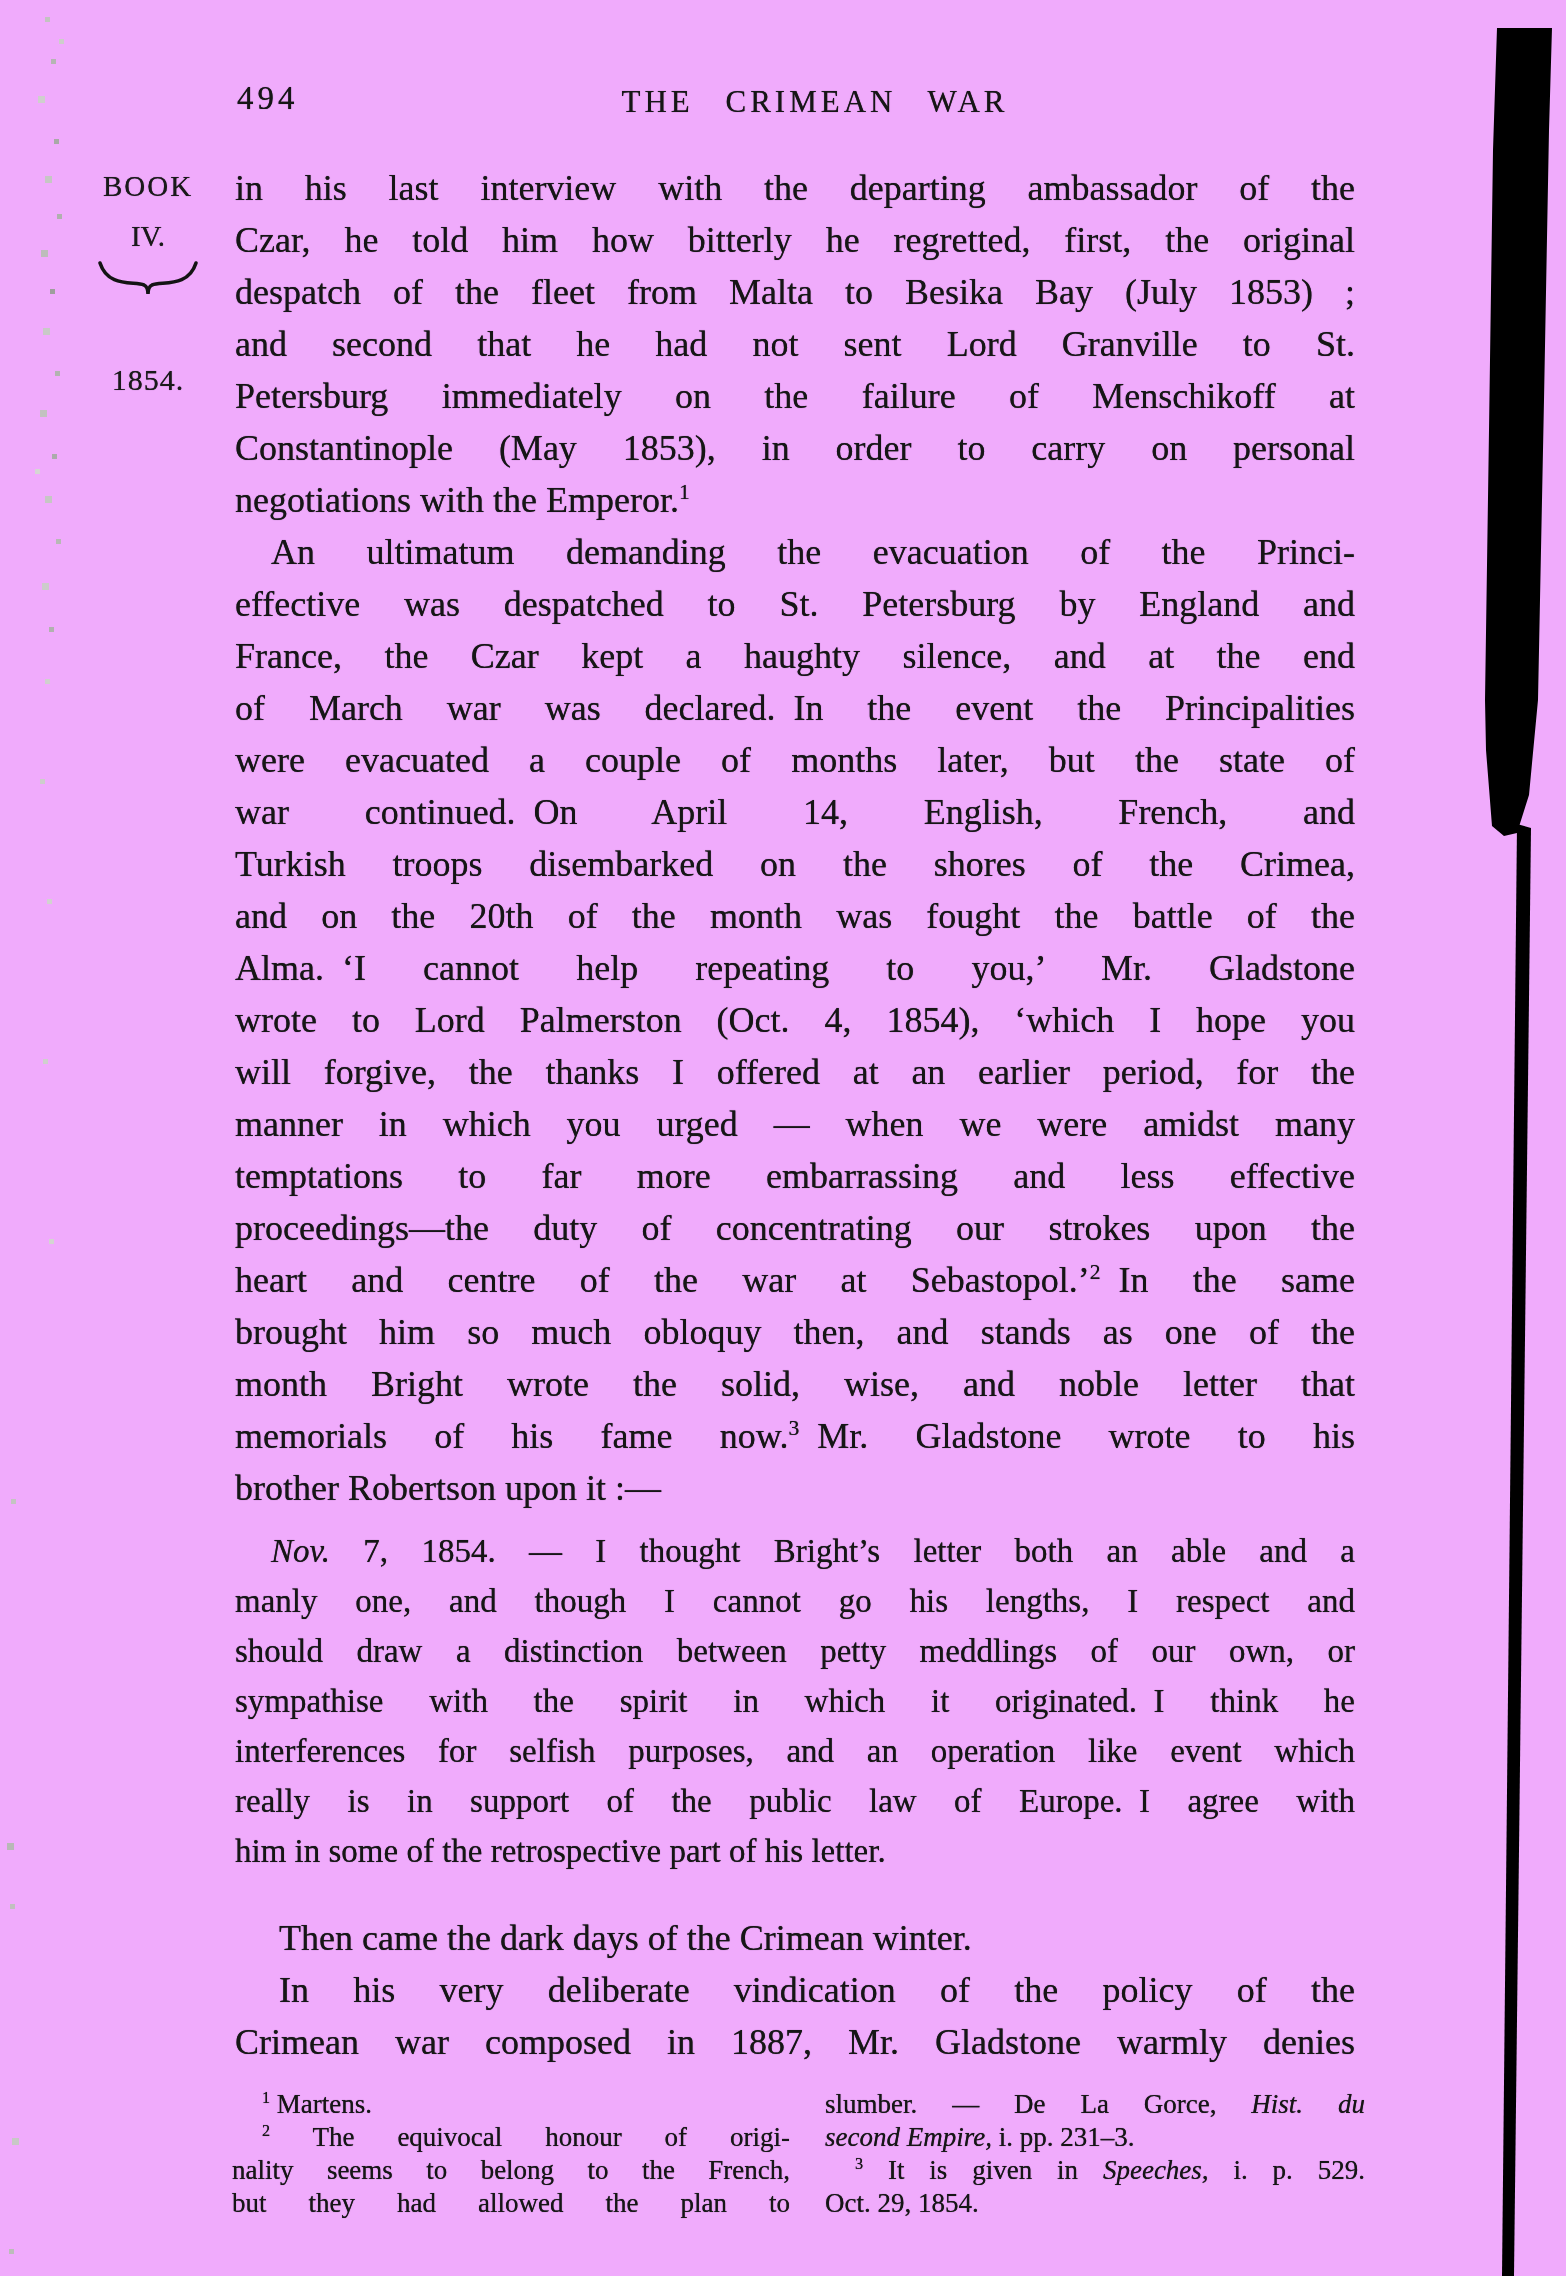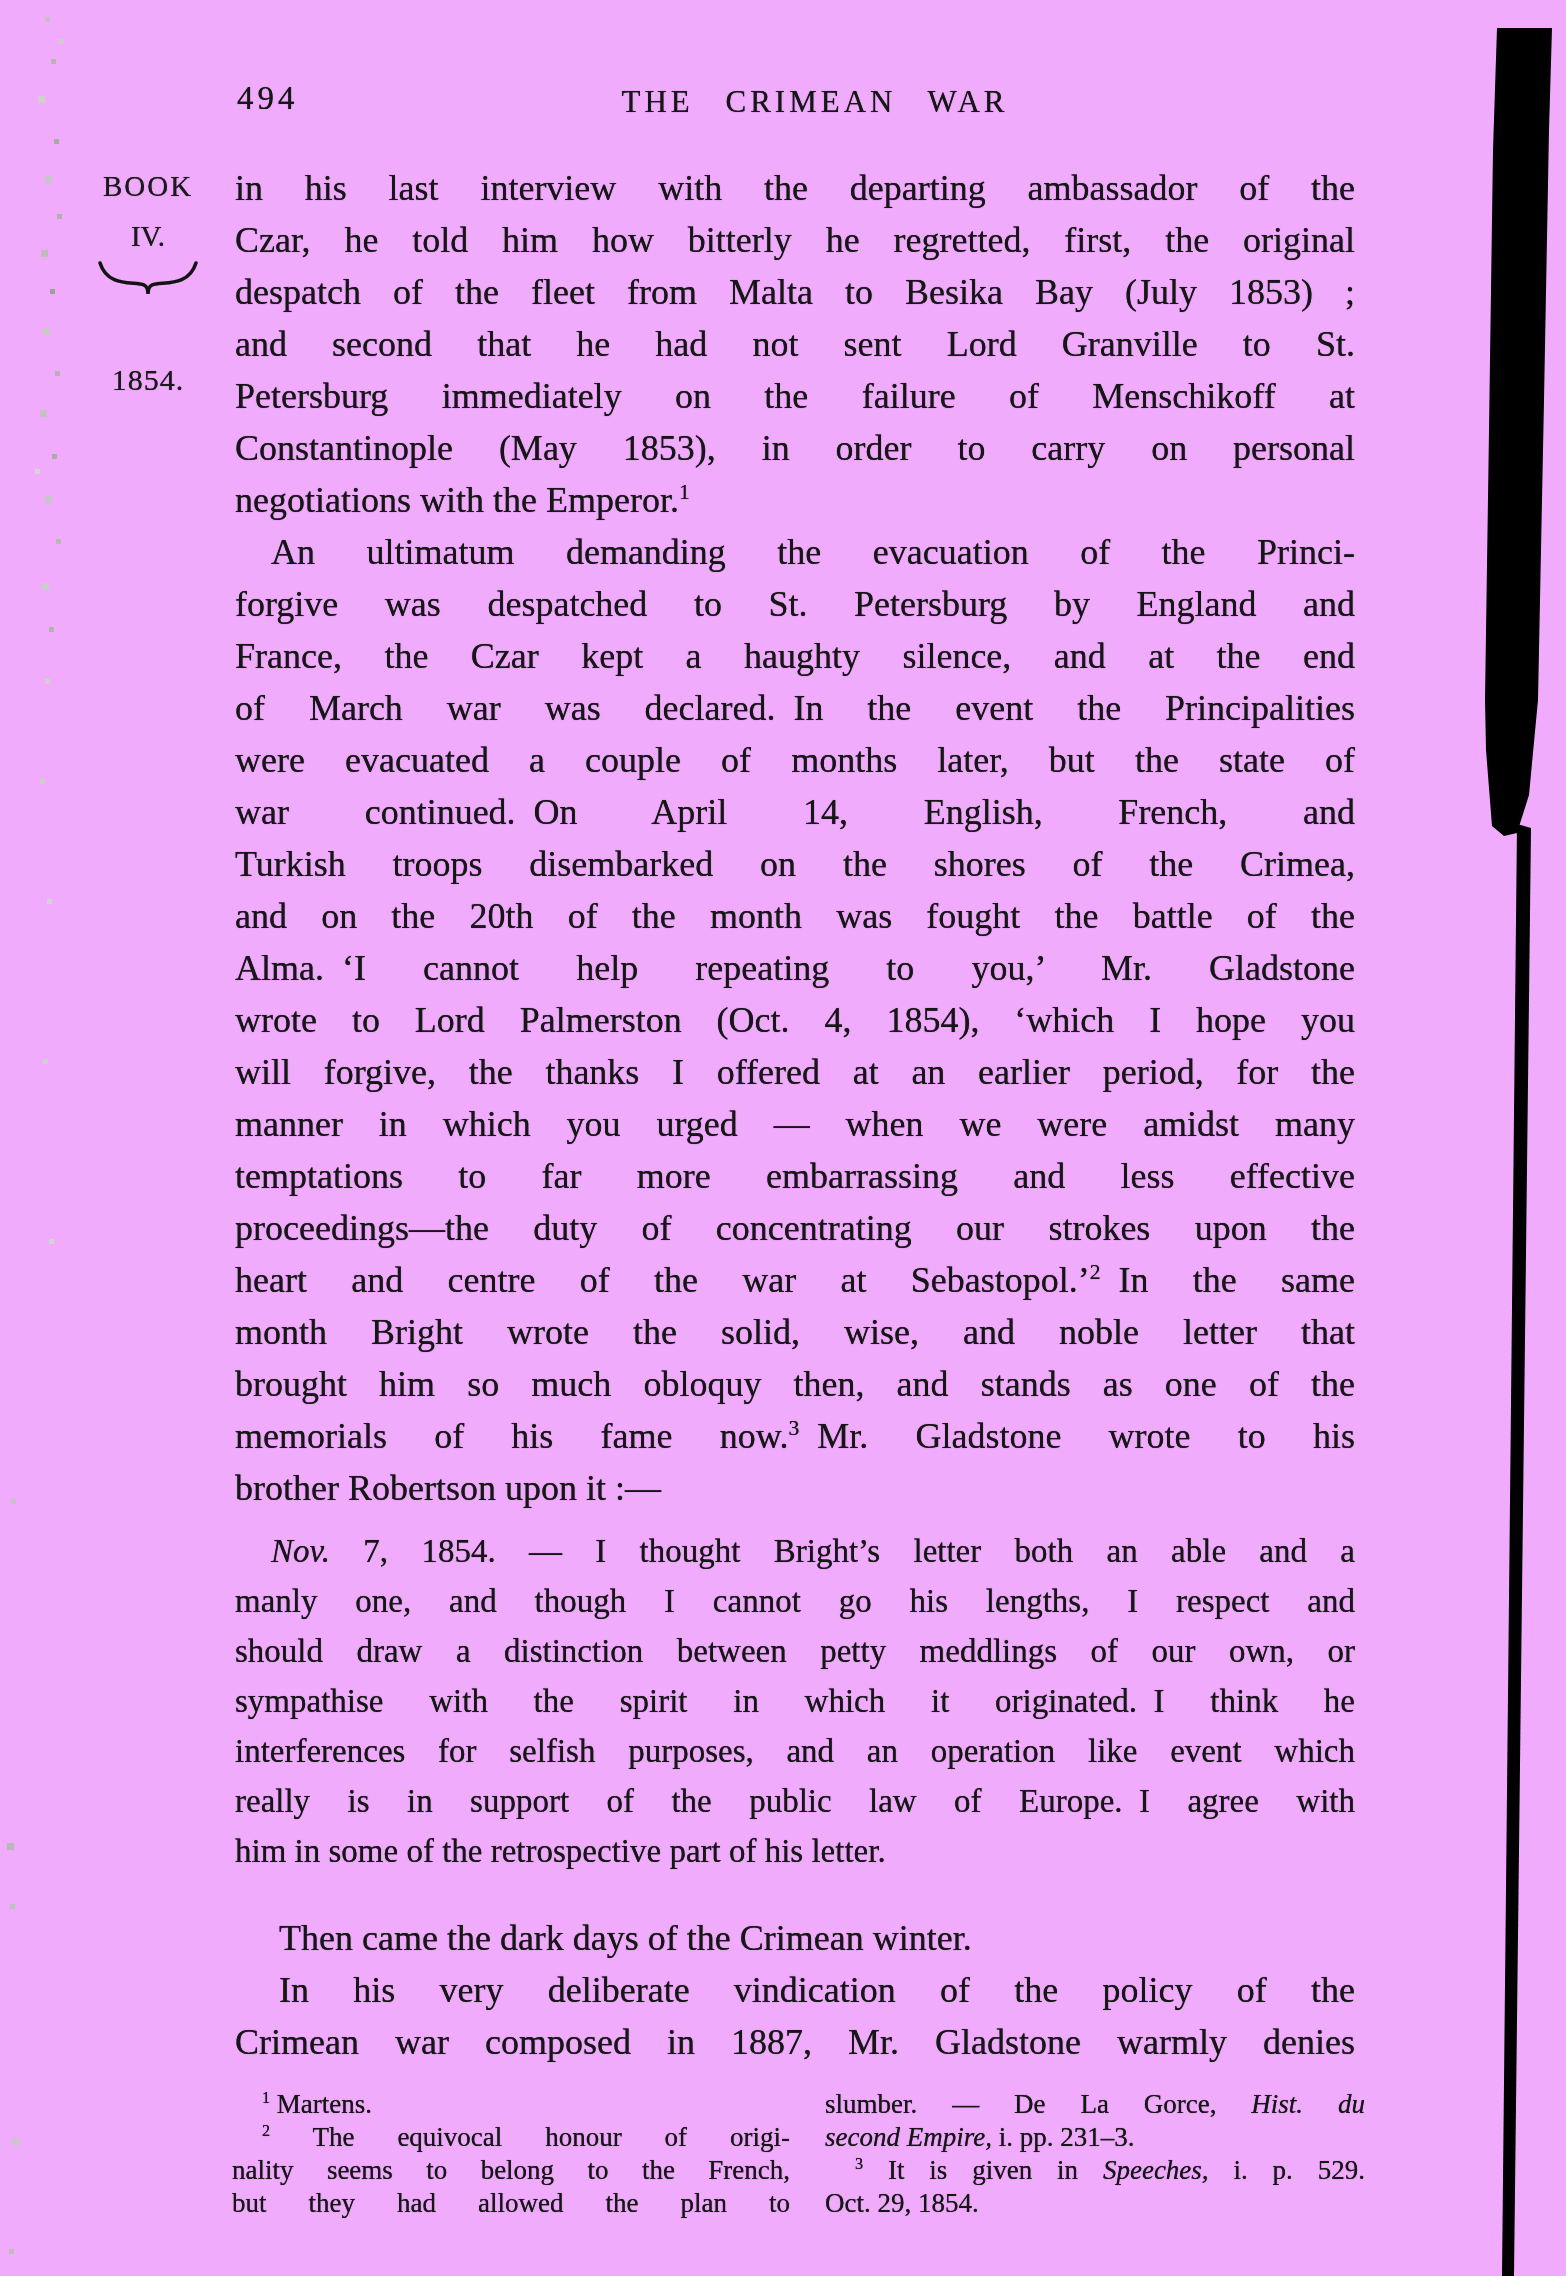--- a/index.html
+++ b/index.html
@@ -76,36 +76,36 @@
         <div class="tline"><span>in his last interview with the departing ambassador of the</span></div>
         <div class="tline"><span>Czar, he told him how bitterly he regretted, first, the original</span></div>
         <div class="tline"><span>despatch of the fleet from Malta to Besika Bay (July 1853)&nbsp;;</span></div>
         <div class="tline"><span>and second that he had not sent Lord Granville to St.</span></div>
         <div class="tline"><span>Petersburg immediately on the failure of Menschikoff at</span></div>
         <div class="tline"><span>Constantinople (May 1853), in order to carry on personal</span></div>
         <div class="tline end"><span>negotiations with the Emperor.</span><span class="sup">1</span></div>
       </div>
       <div class="para body">
         <div class="tline ind"><span>An ultimatum demanding the evacuation of the Princi-</span></div>
-        <div class="tline"><span>forgive was despatched to St. Petersburg by England and</span></div>
+        <div class="tline"><span>effective was despatched to St. Petersburg by England and</span></div>
         <div class="tline"><span>France, the Czar kept a haughty silence, and at the end</span></div>
         <div class="tline"><span>of March war was declared. In the event the Principalities</span></div>
         <div class="tline"><span>were evacuated a couple of months later, but the state of</span></div>
         <div class="tline"><span>war continued. On April 14, English, French, and</span></div>
         <div class="tline"><span>Turkish troops disembarked on the shores of the Crimea,</span></div>
         <div class="tline"><span>and on the 20th of the month was fought the battle of the</span></div>
         <div class="tline"><span>Alma. ‘I cannot help repeating to you,’ Mr. Gladstone</span></div>
         <div class="tline"><span>wrote to Lord Palmerston (Oct. 4, 1854), ‘which I hope you</span></div>
         <div class="tline"><span>will forgive, the thanks I offered at an earlier period, for the</span></div>
         <div class="tline"><span>manner in which you urged — when we were amidst many</span></div>
         <div class="tline"><span>temptations to far more embarrassing and less effective</span></div>
         <div class="tline"><span>proceedings—the duty of concentrating our strokes upon the</span></div>
         <div class="tline"><span>heart and centre of the war at Sebastopol.’</span><span class="sup">2</span><span> In the same</span></div>
+        <div class="tline"><span>brought him so much obloquy then, and stands as one of the</span></div>
         <div class="tline"><span>month Bright wrote the solid, wise, and noble letter that</span></div>
-        <div class="tline"><span>brought him so much obloquy then, and stands as one of the</span></div>
         <div class="tline"><span>memorials of his fame now.</span><span class="sup">3</span><span> Mr. Gladstone wrote to his</span></div>
         <div class="tline end"><span>brother Robertson upon it&nbsp;:—</span></div>
       </div>
       <div class="para letter">
         <div class="tline ind"><span class="it">Nov.</span><span> 7, 1854. — I thought Bright’s letter both an able and a</span></div>
         <div class="tline"><span>manly one, and though I cannot go his lengths, I respect and</span></div>
         <div class="tline"><span>should draw a distinction between petty meddlings of our own, or</span></div>
         <div class="tline"><span>sympathise with the spirit in which it originated. I think he</span></div>
         <div class="tline"><span>interferences for selfish purposes, and an operation like event which</span></div>
         <div class="tline"><span>really is in support of the public law of Europe. I agree with</span></div>

